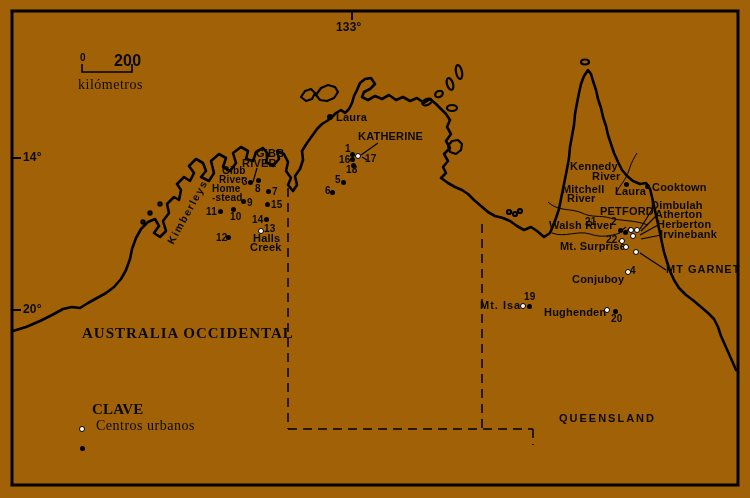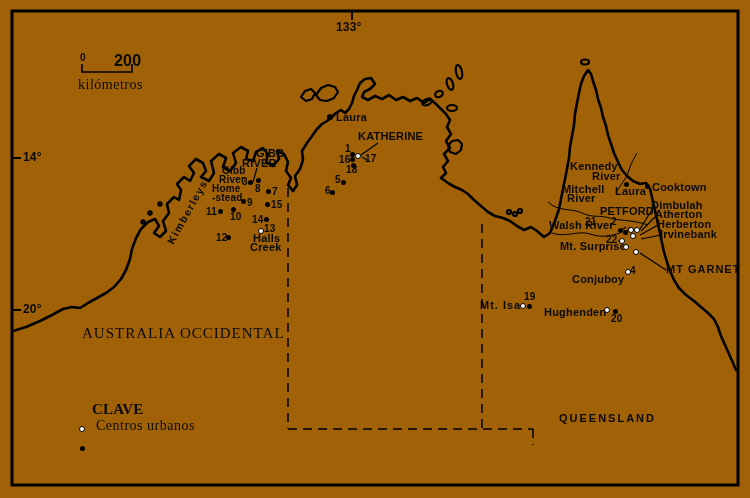--- a/index.html
+++ b/index.html
@@ -4,21 +4,21 @@
 <style>
   html,body{margin:0;padding:0;background:#fff;}
   #stage{position:relative;width:750px;height:498px;background:#a16207;overflow:hidden;
          font-family:"Liberation Sans",sans-serif;color:#000;}
   #mapsvg{position:absolute;left:0;top:0;}
   .lbl{position:absolute;font-family:"Liberation Sans",sans-serif;font-weight:bold;
        font-size:11px;line-height:1;color:#0a0a0a;white-space:nowrap;letter-spacing:0.2px;}
   .num{font-size:10px;}
   .ser{font-family:"Liberation Serif",serif;font-weight:normal;font-size:14px;letter-spacing:0.5px;}
   .serb{font-family:"Liberation Serif",serif;font-weight:bold;font-size:15px;}
-  .region{font-family:"Liberation Serif",serif;font-weight:normal;font-size:15px;letter-spacing:1px;}
+  .region{font-family:"Liberation Serif",serif;font-weight:bold;font-size:15px;letter-spacing:1px;}
   .caps{letter-spacing:2px;}
   .rot{transform:rotate(-61deg);transform-origin:0 50%;letter-spacing:1.5px;font-size:10.5px;}
   .dot{position:absolute;width:5px;height:5px;background:#000;border-radius:50%;}
   .dot.big{width:6px;height:6px;}
   .ring{position:absolute;width:4px;height:4px;background:#fff;border:1.6px solid #000;border-radius:50%;}
   .marker{z-index:3;}
 </style>
 </head>
 <body>
 

